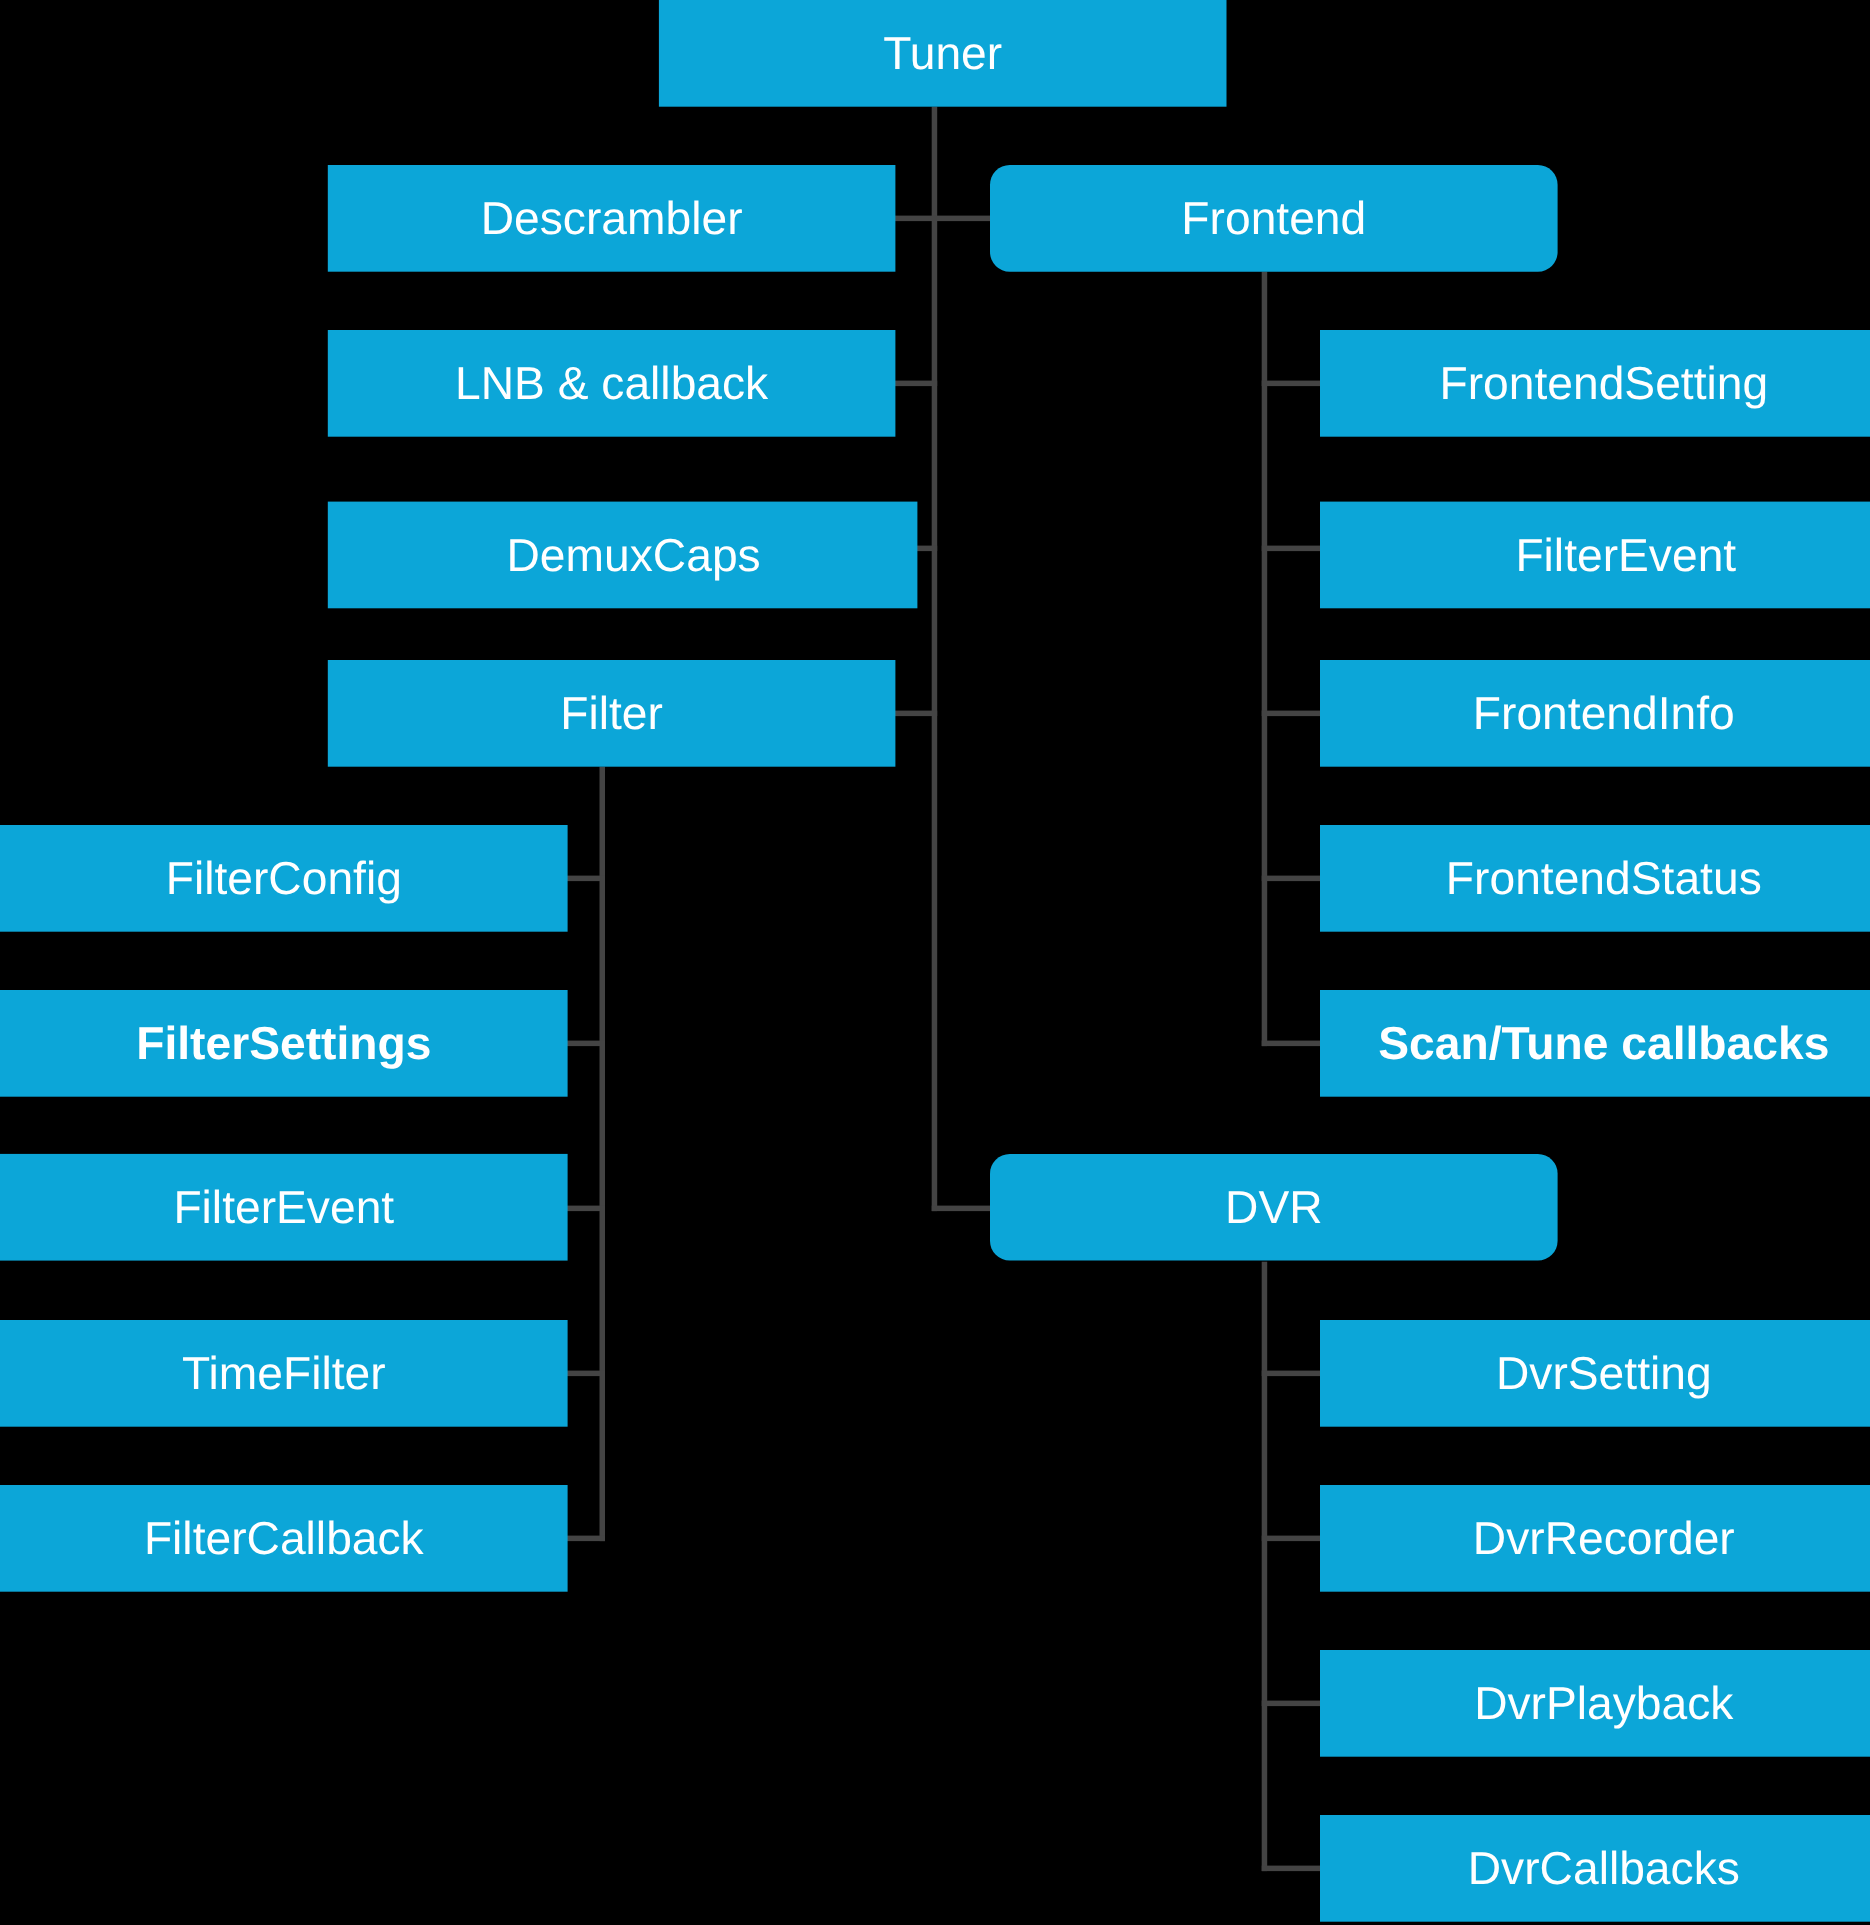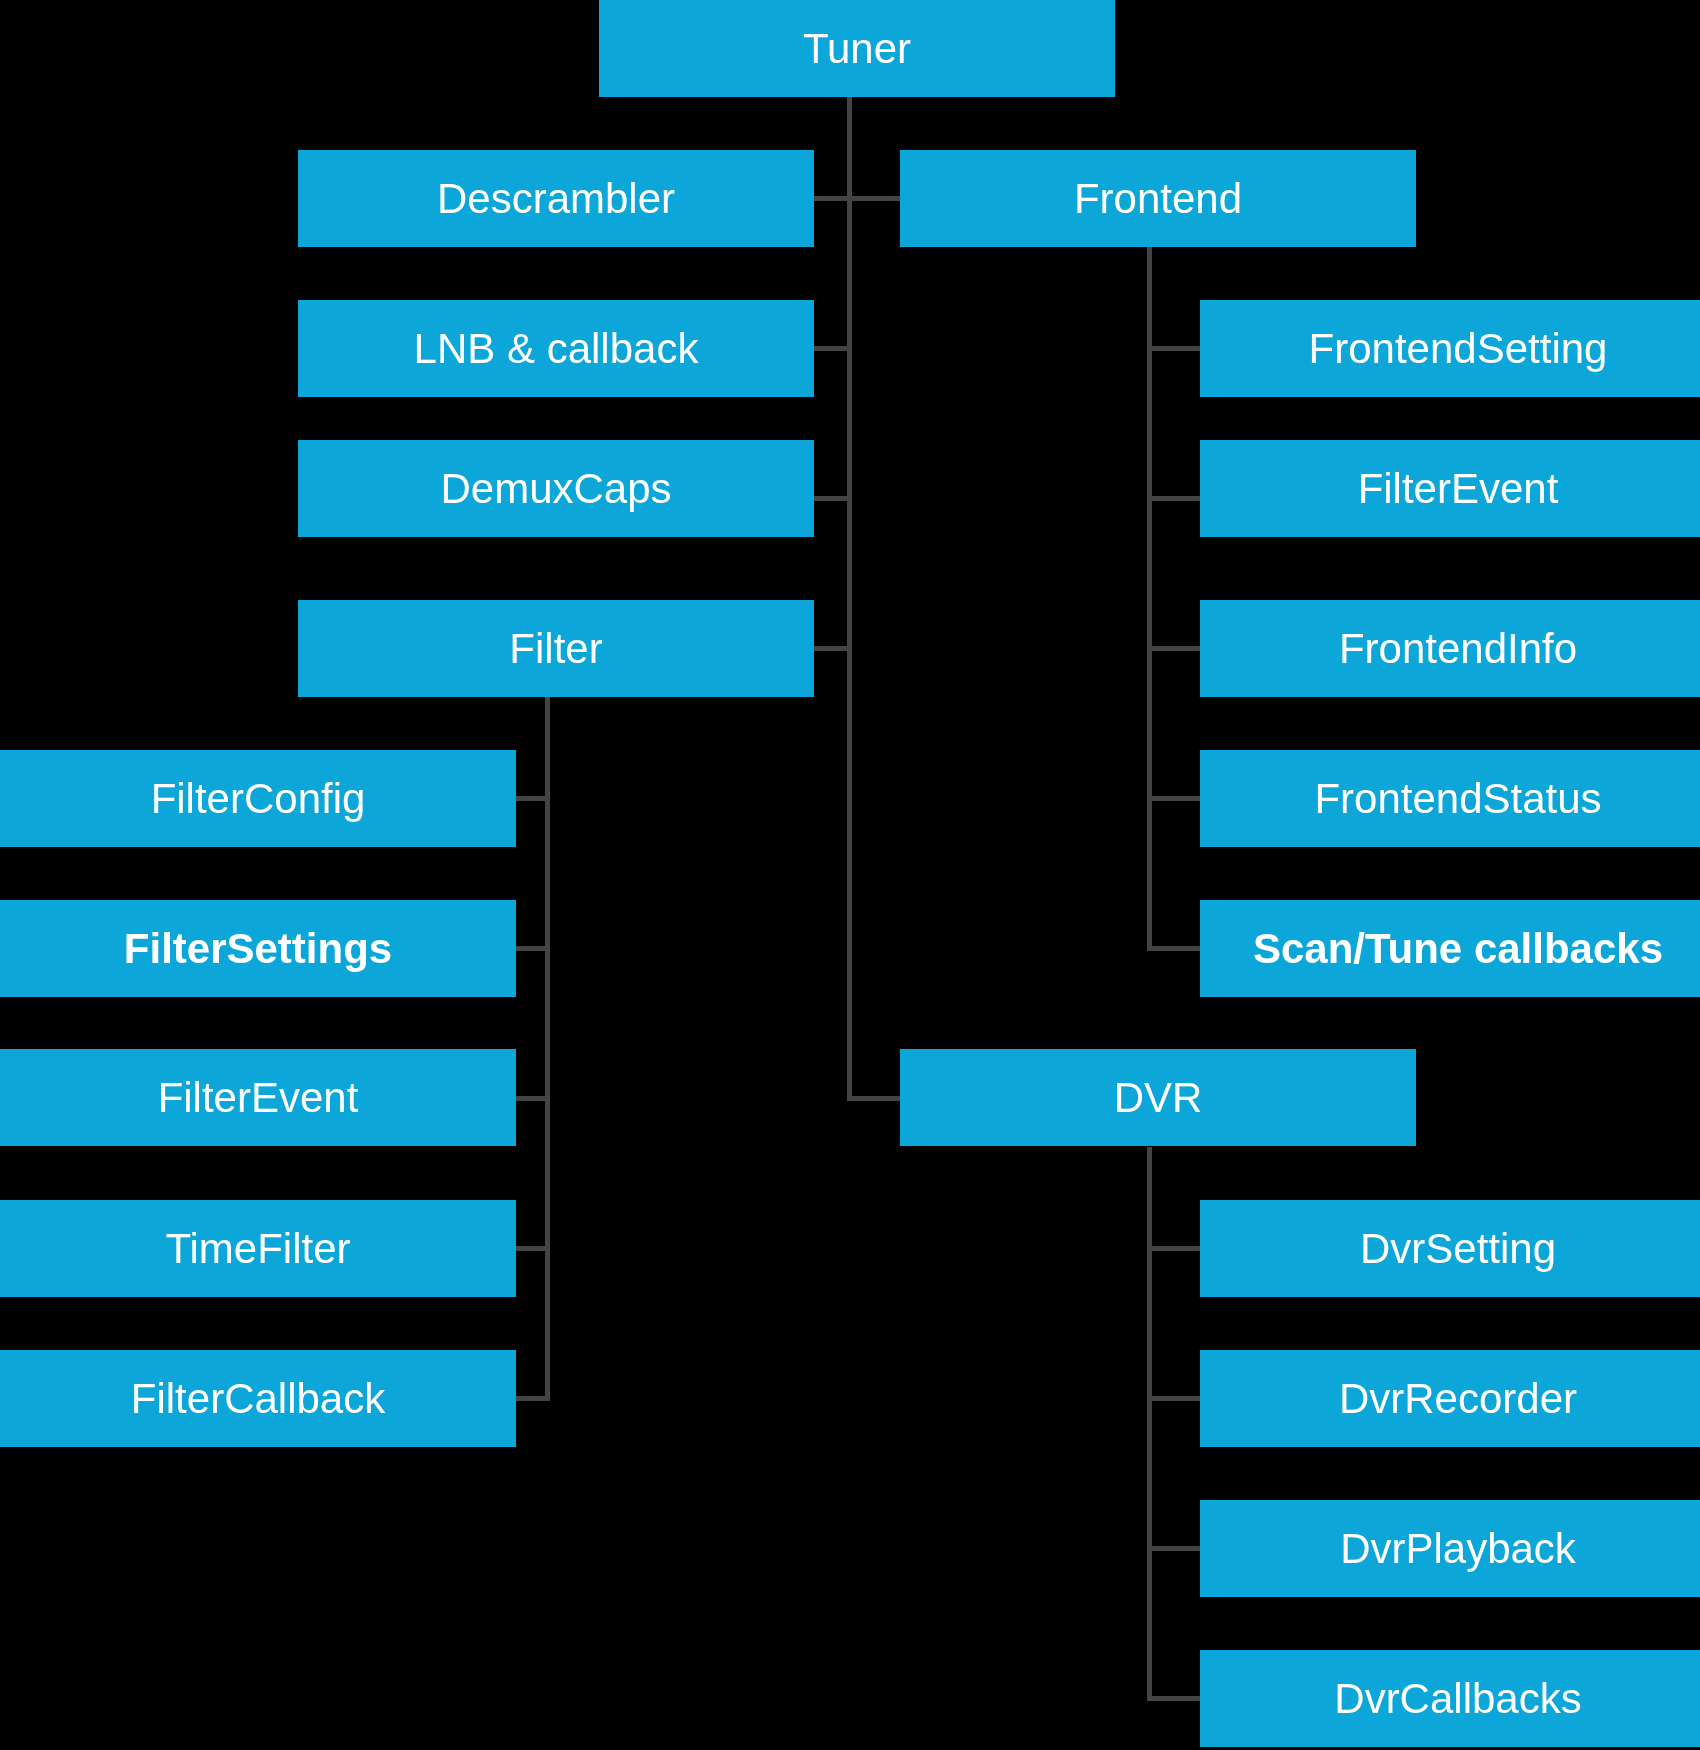--- a/index.html
+++ b/index.html
@@ -32,35 +32,35 @@
     position: absolute;
     background: var(--line, #444);
   }
   .hline { height: 5px; }
   .vline { width: 5px; }
 
   
   .r0  { top: 0px; }
   .r1  { top: 150px; }
   .r2  { top: 300px; }
-  .r3  { top: 440px; }
+  .r3  { top: 456px; padding-left: 20px; }
   .r4  { top: 600px; }
   .r5  { top: 750px; }
   .r6  { top: 900px; font-weight: bold; }
   .r7  { top: 1049px; }
   .r8  { top: 1200px; }
   .r9  { top: 1350px; }
   .r10 { top: 1500px; }
   .r11 { top: 1650px; }
 
   
   .louter  { left: 0px; }
   .lmid    { left: 298px; }
   .ccenter { left: 599px; }
-  .rmid    { left: 900px; }
+  .rmid    { left: 900px; border-radius: 18px; }
   .router  { left: 1200px; }
 </style>
 </head>
 <body>
 
 <div id="canvas">
 
   <div class="vline" style="left:847px; top:97px; height:1004px;"></div>
   <div class="vline" style="left:1147px; top:247px; height:704px;"></div>
   <div class="vline" style="left:545px; top:697px; height:704px;"></div>

